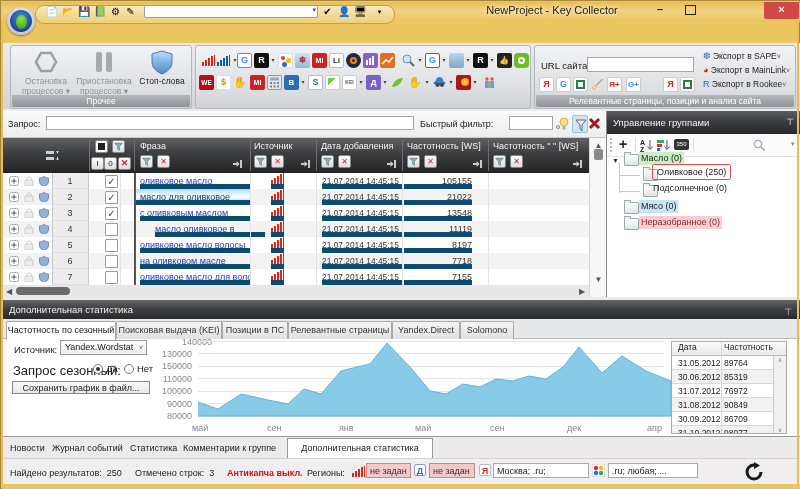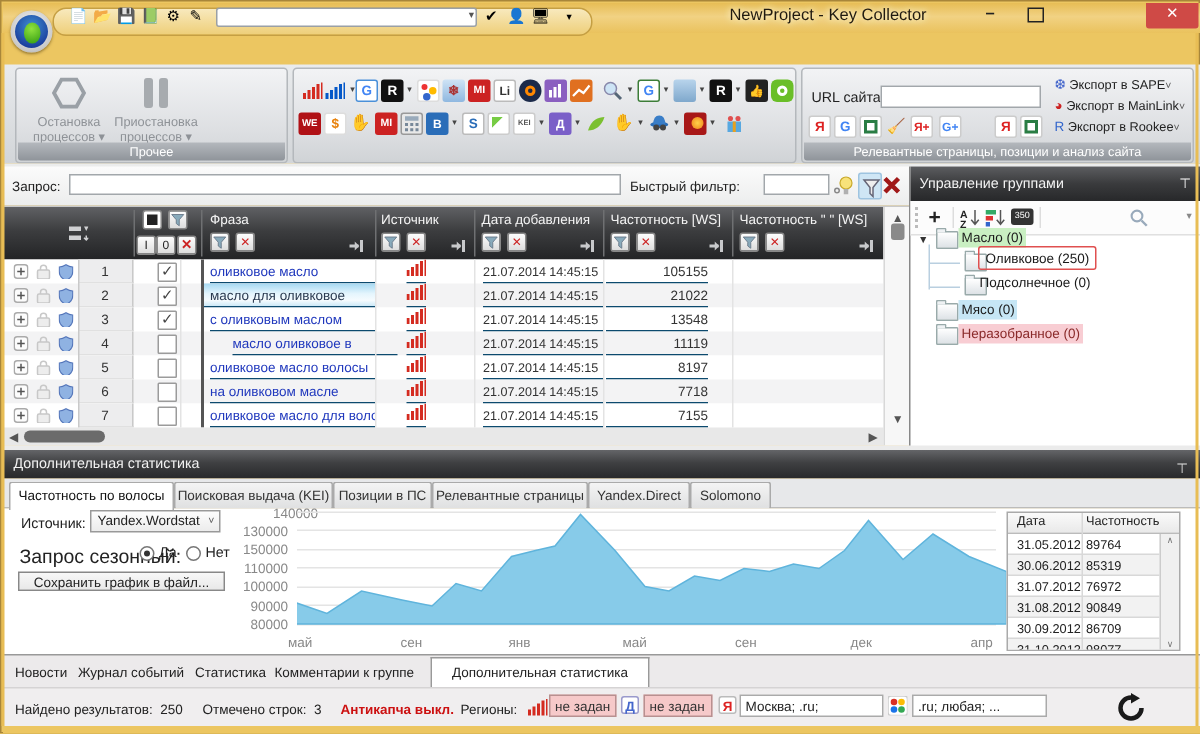--- a/index.html
+++ b/index.html
@@ -33,21 +33,21 @@
 .inp{position:absolute;background:#fff;border:1px solid #a2a7ab;box-sizing:border-box}
 .lab9{position:absolute;font-size:9px;color:#222;white-space:nowrap}
 
 #grid{position:absolute;left:1px;top:137px;width:604px;height:159px;background:#fff}
 #ghead{position:absolute;left:0;top:0;width:587px;height:35px;background:linear-gradient(#606164,#3c3d3f 45%,#232426);color:#eee}
 .hsep{position:absolute;top:2px;bottom:2px;width:1px;background:#6f7072}
 .hlab{position:absolute;top:3px;font-size:9px;color:#f4f4f4;white-space:nowrap}
 .fbtn{position:absolute;width:13px;height:13px;background:linear-gradient(#fdfdfd,#dcdcdc);border:1px solid #888;box-sizing:border-box;border-radius:2px}
 .grow{position:absolute;left:0;width:587px;height:16px;font-size:9px}
 .grow .num{position:absolute;left:50px;top:0;width:37px;height:16px;background:#ededee;border-right:1px solid #c9c9c9;text-align:center;line-height:16px;color:#333;box-sizing:border-box;border-bottom:1px solid #e0e0e0}
-.cell{position:absolute;top:0;height:16px;line-height:16px;white-space:nowrap;overflow:hidden;box-sizing:border-box;border-bottom:1px solid #0c4a6e}
+.cell{position:absolute;top:0;height:16px;line-height:16px;white-space:nowrap;overflow:hidden;box-sizing:border-box;border-bottom:5px solid #0c4a6e}
 .phr{color:#2038bd}
 .chk{position:absolute;left:103px;top:2px;width:11px;height:11px;border:1px solid #9b9b9b;background:#fff;border-radius:1px;font-size:10px;line-height:11px;text-align:center;color:#444}
 .rowico{position:absolute;top:3px;width:10px;height:10px}
 .redbars{display:inline-block;width:13px;height:11px;background:
  linear-gradient(#d42b20,#d42b20) 0px 100%/2px 4px no-repeat,
  linear-gradient(#d42b20,#d42b20) 3px 100%/2px 6px no-repeat,
  linear-gradient(#d42b20,#d42b20) 6px 100%/2px 8px no-repeat,
  linear-gradient(#d42b20,#d42b20) 9px 100%/2px 10px no-repeat,
  linear-gradient(#d42b20,#d42b20) 12px 100%/2px 11px no-repeat}
 #hscroll{position:absolute;left:0;top:147px;width:587px;height:12px;background:#e8e8e8}
@@ -121,20 +121,32 @@
      <svg class="bbico" viewBox="0 0 26 26">
             <polygon points="8,4 18,4 23,13 18,22 8,22 3,13" fill="none" stroke="#9aa0a6" stroke-width="2.5"></polygon>
           </svg>
      Остановка<br>процессов ▾</div>
    <div class="bigbtn" style="left:64px">
      <svg class="bbico" viewBox="0 0 26 26">
             <rect x="5" y="3" width="6" height="20" rx="2" fill="#a7abaf"></rect>
             <rect x="15" y="3" width="6" height="20" rx="2" fill="#a7abaf"></rect>
           </svg>
      Приостановка<br>процессов ▾</div>
+   <div class="bigbtn en" style="left:122px">
+     <svg class="bbico" viewBox="0 0 26 26">
+            <path d="M13 2 L23 5 V13 C23 19 18 23 13 25 C8 23 3 19 3 13 V5 Z" fill="url(#shg)" stroke="#4a7ab8" stroke-width="1"></path>
+            <defs>
+              <linearGradient id="shg" x1="0" y1="0" x2="0" y2="1">
+                <stop offset="0" stop-color="#c2dcf5"></stop>
+                <stop offset="0.5" stop-color="#7fb0e4"></stop>
+                <stop offset="1" stop-color="#4f87cf"></stop>
+              </linearGradient>
+            </defs>
+          </svg>
+     Стоп-слова</div>
    <div class="glabel">Прочее</div>
   </div>
   <div class="grp" style="left:193px;width:336px">
    <span class="ic" style="left:5px;top:7px">
           <span class="redbars" style="position:absolute;left:1px;top:2px"></span>
         </span>
    <span class="ic" style="left:20px;top:7px">
           <span class="redbars" style="position:absolute;left:1px;top:2px;filter:hue-rotate(220deg)"></span>
         </span>
         <span class="da" style="left:36px;top:7px">▾</span>
@@ -543,21 +555,21 @@
   <div class="tlab" style="left:44px;top:71px">Подсолнечное (0)</div>
   <div class="folder" style="left:17px;top:91px"></div>
   <div class="tlab" style="left:32px;top:89px;background:#c6e6f5">Мясо (0)</div>
   <div class="folder" style="left:17px;top:107px"></div>
   <div class="tlab" style="left:32px;top:105px;background:#f8cdd3;color:#8a2a2a">Неразобранное (0)</div>
  </div>
  <div style="position:absolute;left:1px;top:296px;width:798px;height:3px;background:#ebebeb"></div>
 
  <div id="bphead">Дополнительная статистика<span style="position:absolute;right:8px;top:3px;font-size:9px;color:#ddd">⊤</span></div>
  <div id="btabs1">
-  <div class="btab act" style="left:4px;width:110px">Частотность по волосы</div>
+  <div class="btab act" style="left:4px;width:110px">Частотность по сезонный</div>
   <div class="btab" style="left:114px;width:106px">Поисковая выдача (KEI)</div>
   <div class="btab" style="left:220px;width:66px">Позиции в ПС</div>
   <div class="btab" style="left:286px;width:104px">Релевантные страницы</div>
   <div class="btab" style="left:390px;width:68px">Yandex.Direct</div>
   <div class="btab" style="left:458px;width:54px">Solomono</div>
  </div>
  <div id="bpcontent">
   <div class="lab9" style="left:12px;top:5px;font-size:9.5px">Источник:</div>
   <div style="position:absolute;left:58px;top:1px;width:87px;height:15px;border:1px solid #999;background:linear-gradient(#fdfdfd,#ececec);box-sizing:border-box;font-size:9px;line-height:13px;padding-left:4px;color:#222">Yandex.Wordstat<span style="position:absolute;right:3px;top:0;font-size:7px;color:#555">˅</span></div>
   <div class="lab9" style="left:11px;top:24px;font-size:13px">Запрос сезонный:</div>

